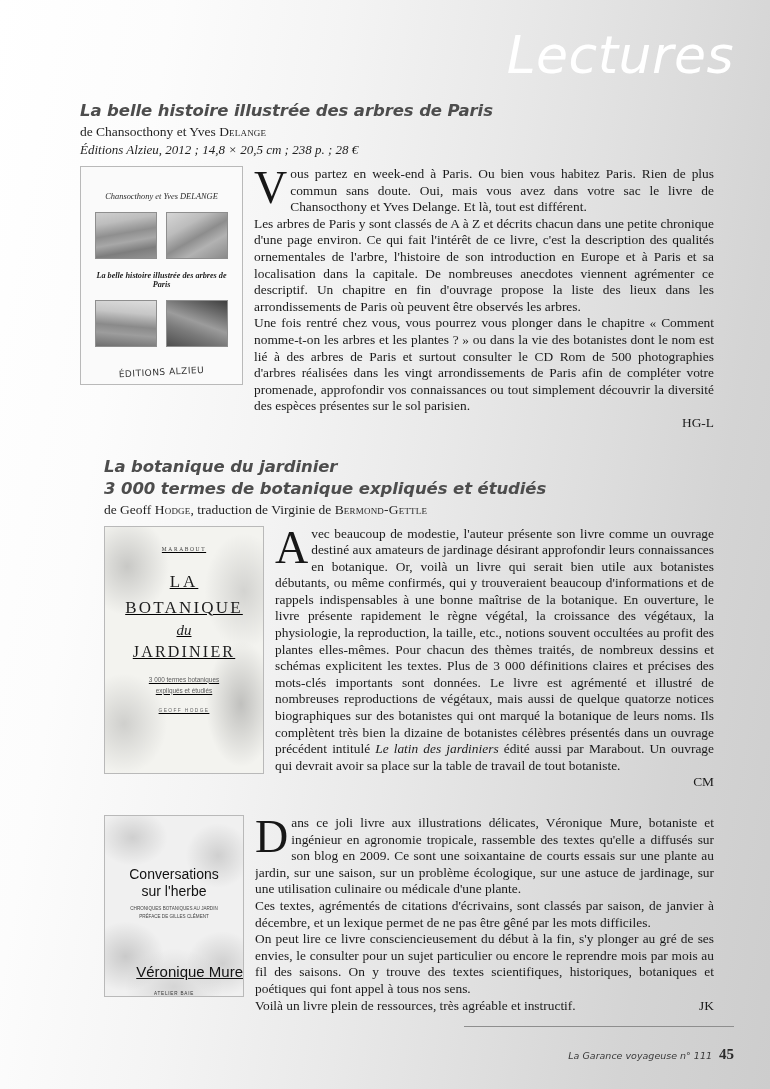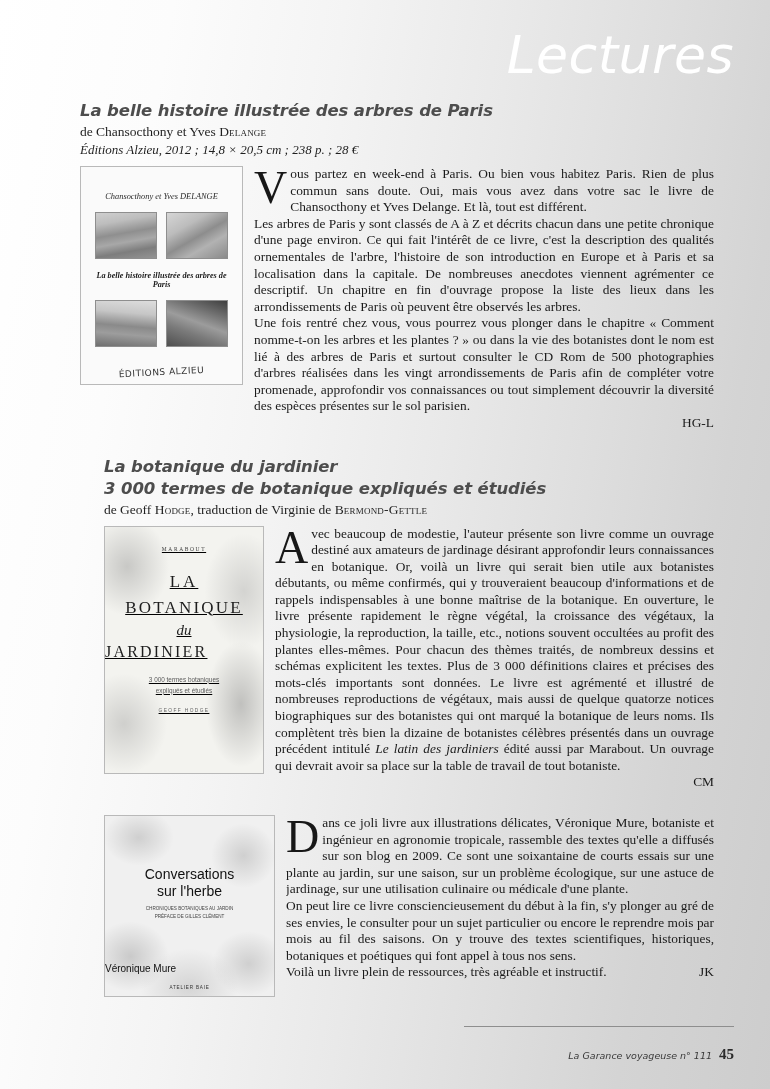--- a/index.html
+++ b/index.html
@@ -226,21 +226,21 @@
   }
   #cover-botanique .c2-du {
     text-align: center;
     font-family: "Liberation Serif", serif;
     font-style: italic;
     font-size: 15px;
     color: #1d1d1d;
     margin-top: 4px;
   }
   #cover-botanique .c2-jar {
-    text-align: left;
+    text-align: center;
     font-family: "Liberation Serif", serif;
     font-size: 16px;
     letter-spacing: 2.2px;
     color: #1d1d1d;
     margin-top: 4px;
   }
   #cover-botanique .c2-sub {
     text-align: center;
     font-family: "Liberation Sans", sans-serif;
     font-size: 6.4px;
@@ -251,21 +251,21 @@
   #cover-botanique .c2-auth {
     text-align: center;
     font-family: "Liberation Sans", sans-serif;
     font-size: 4.8px;
     letter-spacing: 1.4px;
     color: #666;
     margin-top: 12px;
   }
   
   #cover-herbe {
-    width: 171px;
+    width: 140px;
     height: 182px;
     background: #efefef;
   }
   #cover-herbe .c3-inner {
     position: relative;
     width: 100%;
     height: 100%;
     background:
       radial-gradient(ellipse 50px 40px at 20% 12%, rgba(180,180,180,0.55), rgba(255,255,255,0) 70%),
       radial-gradient(ellipse 45px 45px at 82% 22%, rgba(175,175,175,0.5), rgba(255,255,255,0) 72%),
@@ -284,25 +284,26 @@
   }
   #cover-herbe .c3-sub {
     text-align: center;
     font-family: "Liberation Sans", sans-serif;
     font-size: 4.6px;
     line-height: 8px;
     color: #444;
     margin-top: 5px;
   }
   #cover-herbe .c3-auth {
-    text-align: left;
-    font-family: "Liberation Sans", sans-serif;
-    font-size: 10px;
+    text-align: right;
+    font-family: "Liberation Sans", sans-serif;
+    font-size: 15px;
     color: #111;
     margin-top: 42px;
+    text-decoration: underline;
   }
   #cover-herbe .c3-pub {
     text-align: center;
     font-family: "Liberation Sans", sans-serif;
     font-size: 4.6px;
     letter-spacing: 0.8px;
     color: #333;
     margin-top: 11px;
   }
   
@@ -414,20 +415,21 @@
           <div class="c3-inner">
             <div class="c3-title"><span>Conversations</span><br><span>sur l'herbe</span></div>
             <div class="c3-sub"><span>CHRONIQUES BOTANIQUES AU JARDIN</span><br><span>PRÉFACE DE GILLES CLÉMENT</span></div>
             <div class="c3-auth">Véronique Mure</div>
             <div class="c3-pub">ATELIER BAIE</div>
           </div>
         </div>
 
         <div class="prose">
           <p><span class="dropcap">D</span><span>ans ce joli livre aux illustrations délicates, Véronique Mure, botaniste et ingénieur en agronomie tropicale, rassemble des textes qu'elle a diffusés sur son blog en 2009. Ce sont une soixantaine de courts essais sur une plante au jardin, sur une saison, sur un problème écologique, sur une astuce de jardinage, sur une utilisation culinaire ou médicale d'une plante.</span></p>
+          <p>Ces textes, agrémentés de citations d'écrivains, sont classés par saison, de janvier à décembre, et un lexique permet de ne pas être gêné par les mots difficiles.</p>
           <p>On peut lire ce livre consciencieusement du début à la fin, s'y plonger au gré de ses envies, le consulter pour un sujet particulier ou encore le reprendre mois par mois au fil des saisons. On y trouve des textes scientifiques, historiques, botaniques et poétiques qui font appel à tous nos sens.</p>
           <p><span>Voilà un livre plein de ressources, très agréable et instructif.</span><span style="float:right">JK</span></p>
         </div>
         <div class="clear"></div>
       </div>
     </div>
 
   </div>
 
   <div id="footer">

